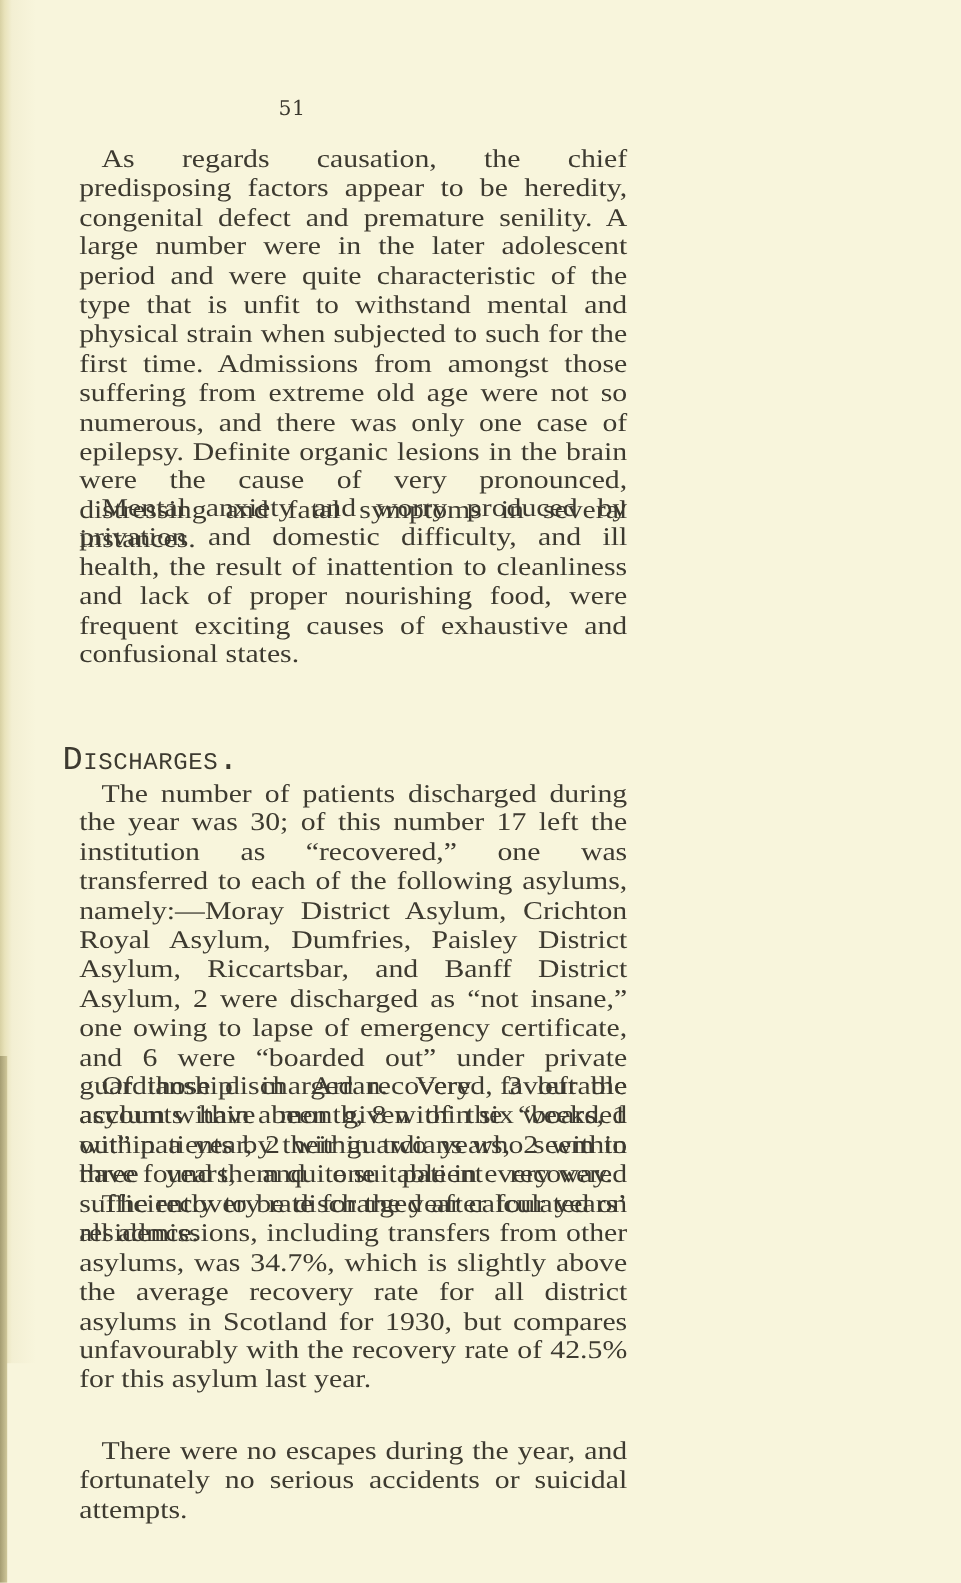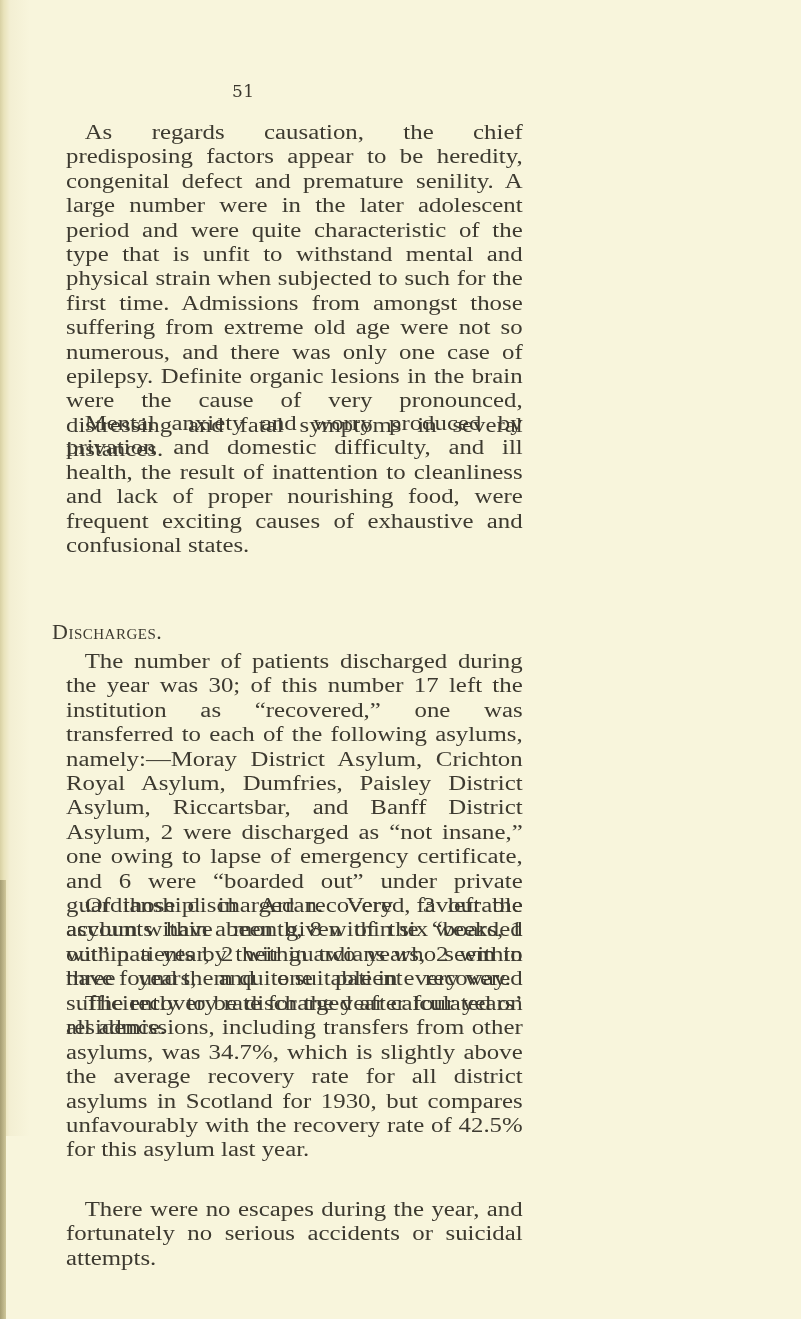--- a/index.html
+++ b/index.html
@@ -26,22 +26,22 @@
     position:absolute; left:66px; width:392px;
     font-family:"Liberation Serif","DejaVu Serif",serif;
     font-size:21.3px; line-height:24.4px;
     text-align:justify; color:#3d3a30;
     transform-origin:0 0;
     transform:scaleX(1.165);
   }
   .text-block p { margin:0; text-indent:16px; }
   .heading {
     position:absolute; left:52px; top:619px;
-    font-family:Liberation Serif, serif;
-    font-size:22px; color:#3d3a30; letter-spacing:0.5px;
+    font-family:Liberation Mono, monospace;
+    font-size:28px; color:#3d3a30; letter-spacing:0.5px;
     font-variant:small-caps;
   }
   .para1 { top:120px; }
   .para2 { top:411px; }
   .para3 { top:649px; }
   .para4 { top:893px; }
   .para5 { top:991px; }
   .para6 { top:1197px; }
 </style>
 </head>

